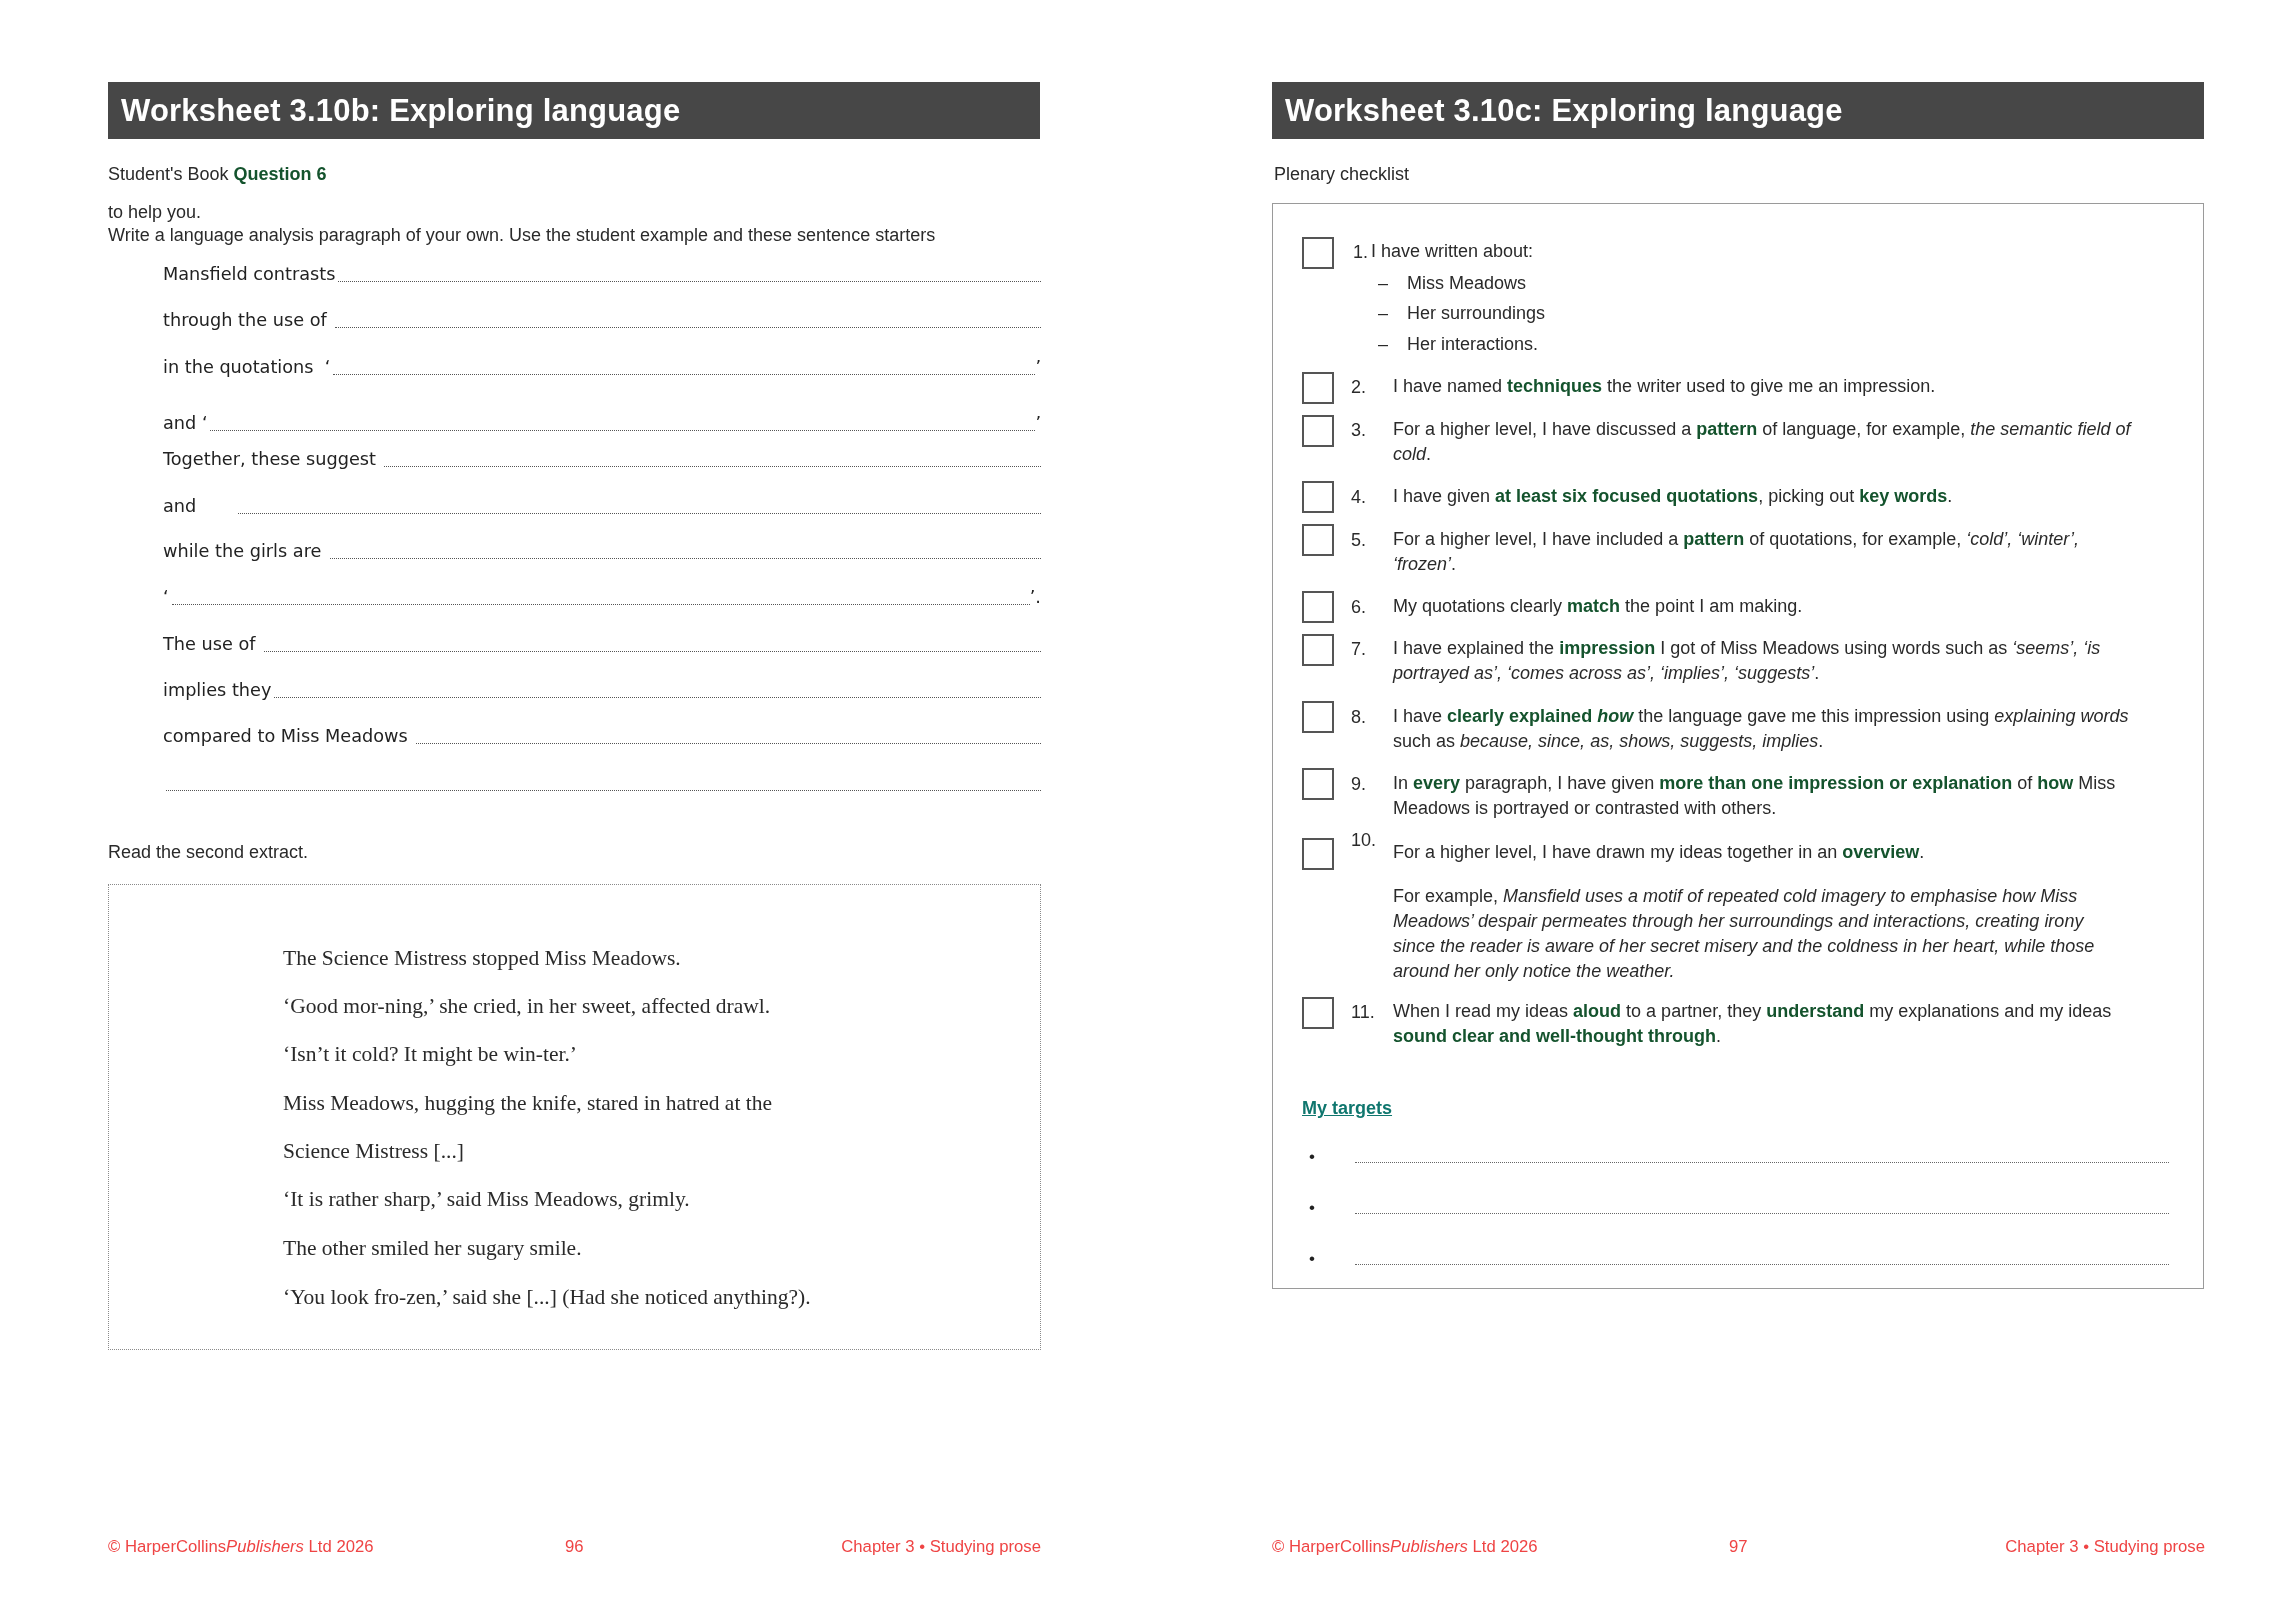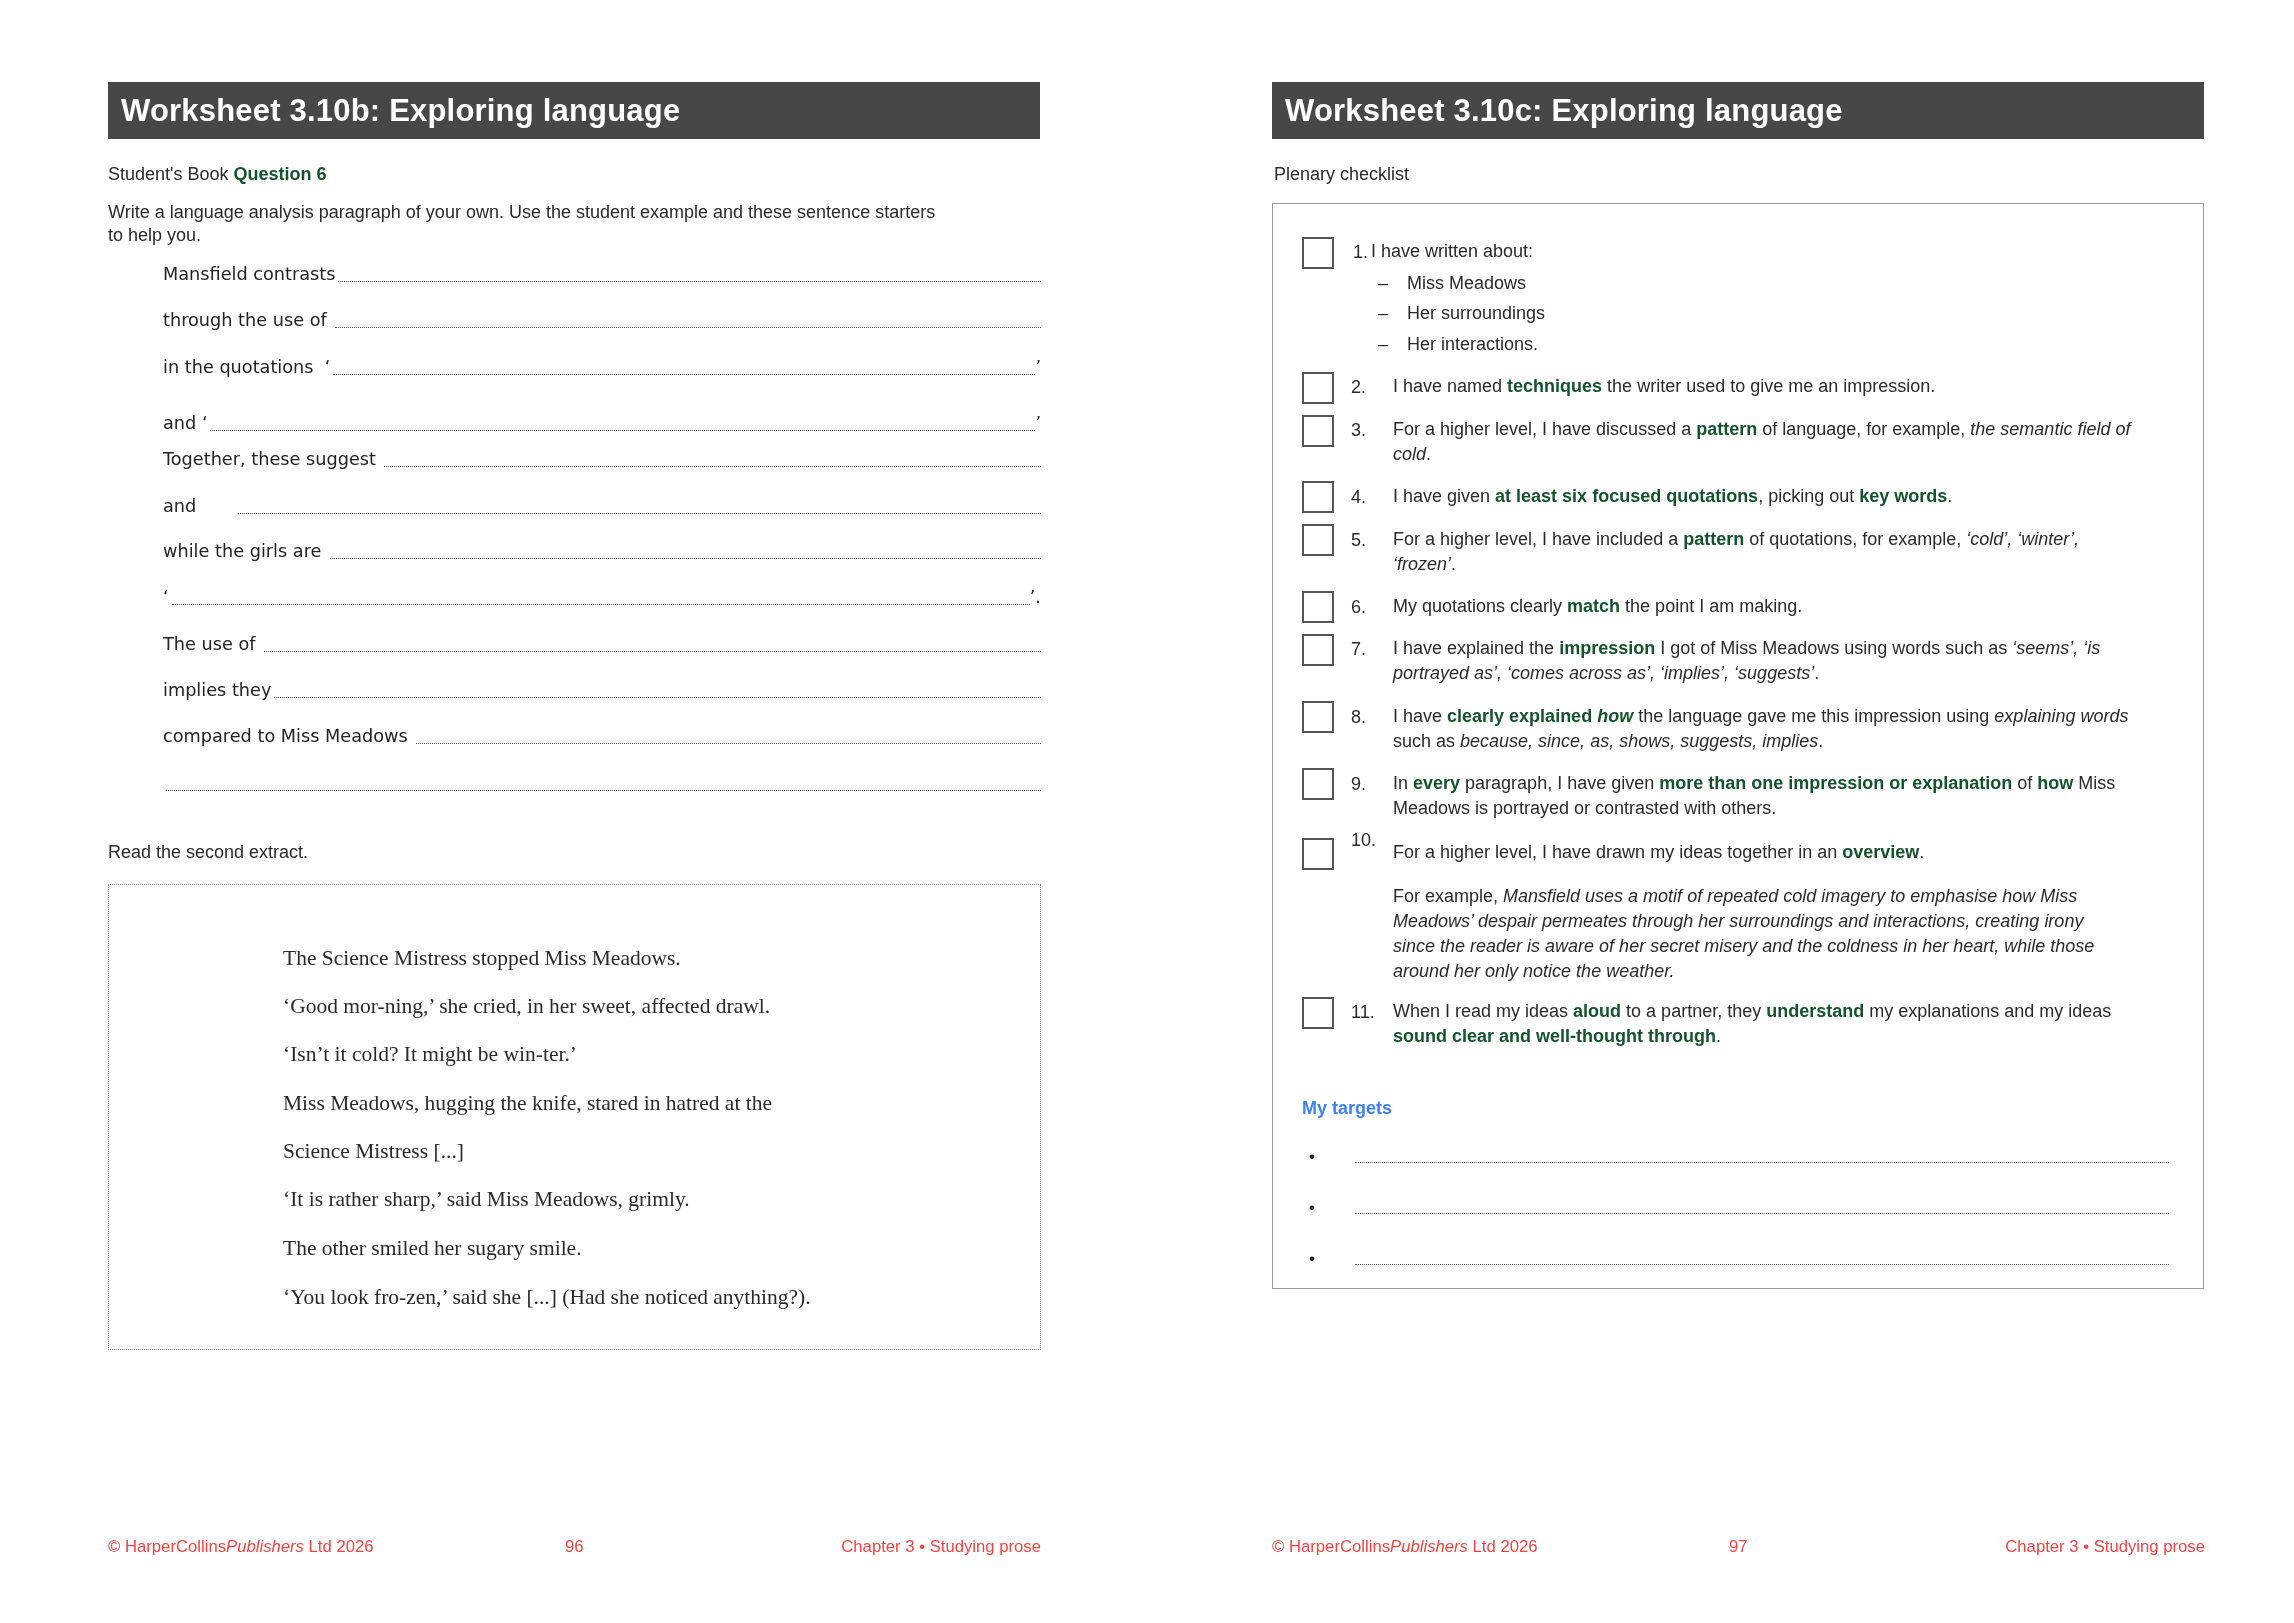--- a/index.html
+++ b/index.html
@@ -51,43 +51,43 @@
     position: absolute; left: 29px; width: 32px; height: 32px;
     border: 2.4px solid #555; background: #fff;
   }
   .num { position: absolute; font-size: 18px; color: #2a2a2a; }
   .item-text { position: absolute; left: 120px; width: 746px; font-size: 18px; line-height: 25px; color: #2a2a2a; }
   .sub { position: absolute; left: 105px; font-size: 18px; color: #2a2a2a; }
   .sub .dash { display: inline-block; width: 29px; }
   b { font-weight: bold; color: #14532d; }
   i { font-style: italic; }
 
-  .targets-title { position: absolute; left: 29px; top: 894px; font-weight: bold; font-size: 18px; color: #3b82f6; }
+  .targets-title { position: absolute; left: 29px; top: 894px; font-weight: bold; font-size: 18px; color: #0f766e; text-decoration: underline; }
   .target-line { position: absolute; left: 36px; width: 860px; height: 19px; display: flex; align-items: flex-end; }
   .target-line .bullet { width: 46px; font-size: 17px; line-height: 17px; }
   .target-line .dots { flex: 1; border-bottom: 1.9px dotted #666; height: 3.8px; margin-bottom: 1.9px; }
 
   .footer { position: absolute; top: 1537px; left: 0; width: 933px; height: 23px; font-size: 16.7px; color: #ef4444; }
   .footer .copy { position: absolute; left: 0; }
   .footer .pg { position: absolute; left: 457px; }
   .footer .chap { position: absolute; right: 0; }
 </style>
 </head>
 <body>
 
 <div class="page left">
   <div class="ws-header">Worksheet 3.10b: Exploring language</div>
 
   <div class="abs small" style="left:0; top:163px;">
     <span>Student's Book </span><b>Question 6</b>
   </div>
 
   <div class="abs small" style="left:0; top:201px; width:918px;">
+    <div>to help you.</div>
     <div>Write a language analysis paragraph of your own. Use the student example and these sentence starters</div>
-    <div>to help you.</div>
   </div>
 
   <div id="starters">
       <div class="starter" style="top: 256px;">
         <span class="lbl">Mansfield contrasts</span>
         <span class="dots"></span>
       </div>
       <div class="starter" style="top: 302px;">
         <span class="lbl">through the use of </span>
         <span class="dots"></span>

